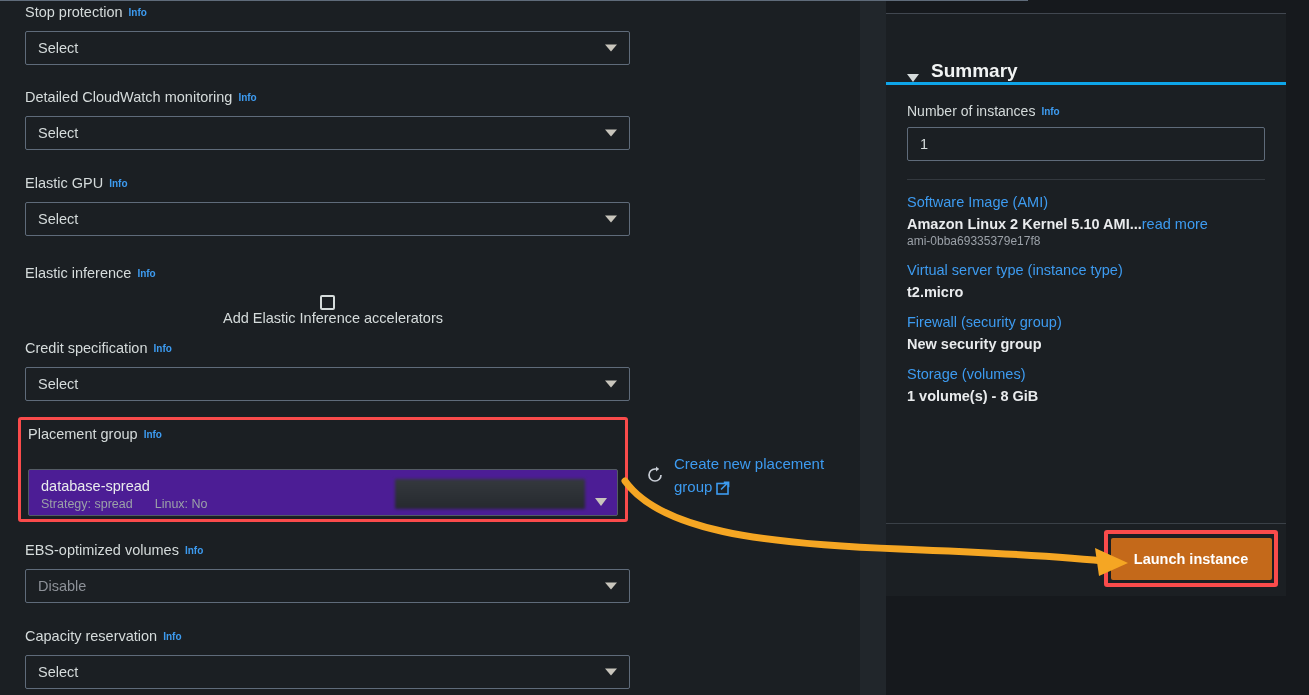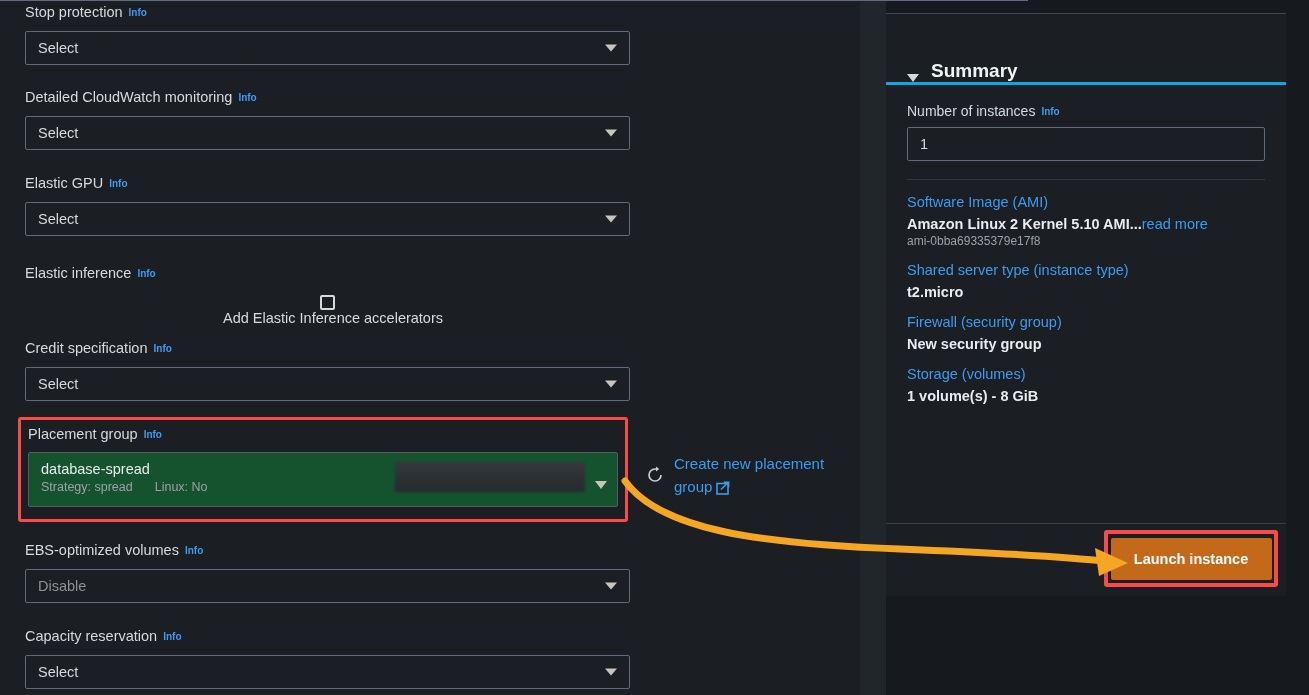--- a/index.html
+++ b/index.html
@@ -130,26 +130,26 @@
     border-radius: 3px;
     pointer-events: none;
   }
   .pg-field {
     position: absolute;
     left: 28px; top: 425px;
     width: 590px;
   }
   .pg-select {
     position: relative;
-    margin-top: 8px;
-    height: 55px;
+    margin-top: 25px;
+    height: 47px;
     box-sizing: border-box;
     border: 1px solid #545b64;
     border-radius: 2px;
-    background: #14532d;
+    background: #4c1d95;
     cursor: pointer;
   }
   .pg-title {
     font-size: 14.5px;
     color: #e9ebed;
     padding: 8px 0 0 12px;
   }
   .pg-sub {
     font-size: 12.5px;
     color: #9ba1a8;
@@ -441,21 +441,21 @@
       <div class="count-input">1</div>
       <div class="sum-divider"></div>
 
       <div class="sum-group">
         <div class="sum-group-title">Software Image (AMI)</div>
         <div class="sum-group-value"><span>Amazon Linux 2 Kernel 5.10 AMI...</span><span class="read-more">read more</span></div>
         <div class="sum-group-sub">ami-0bba69335379e17f8</div>
       </div>
 
       <div class="sum-group">
-        <div class="sum-group-title">Shared server type (instance type)</div>
+        <div class="sum-group-title">Virtual server type (instance type)</div>
         <div class="sum-group-value">t2.micro</div>
       </div>
 
       <div class="sum-group">
         <div class="sum-group-title">Firewall (security group)</div>
         <div class="sum-group-value">New security group</div>
       </div>
 
       <div class="sum-group">
         <div class="sum-group-title">Storage (volumes)</div>

